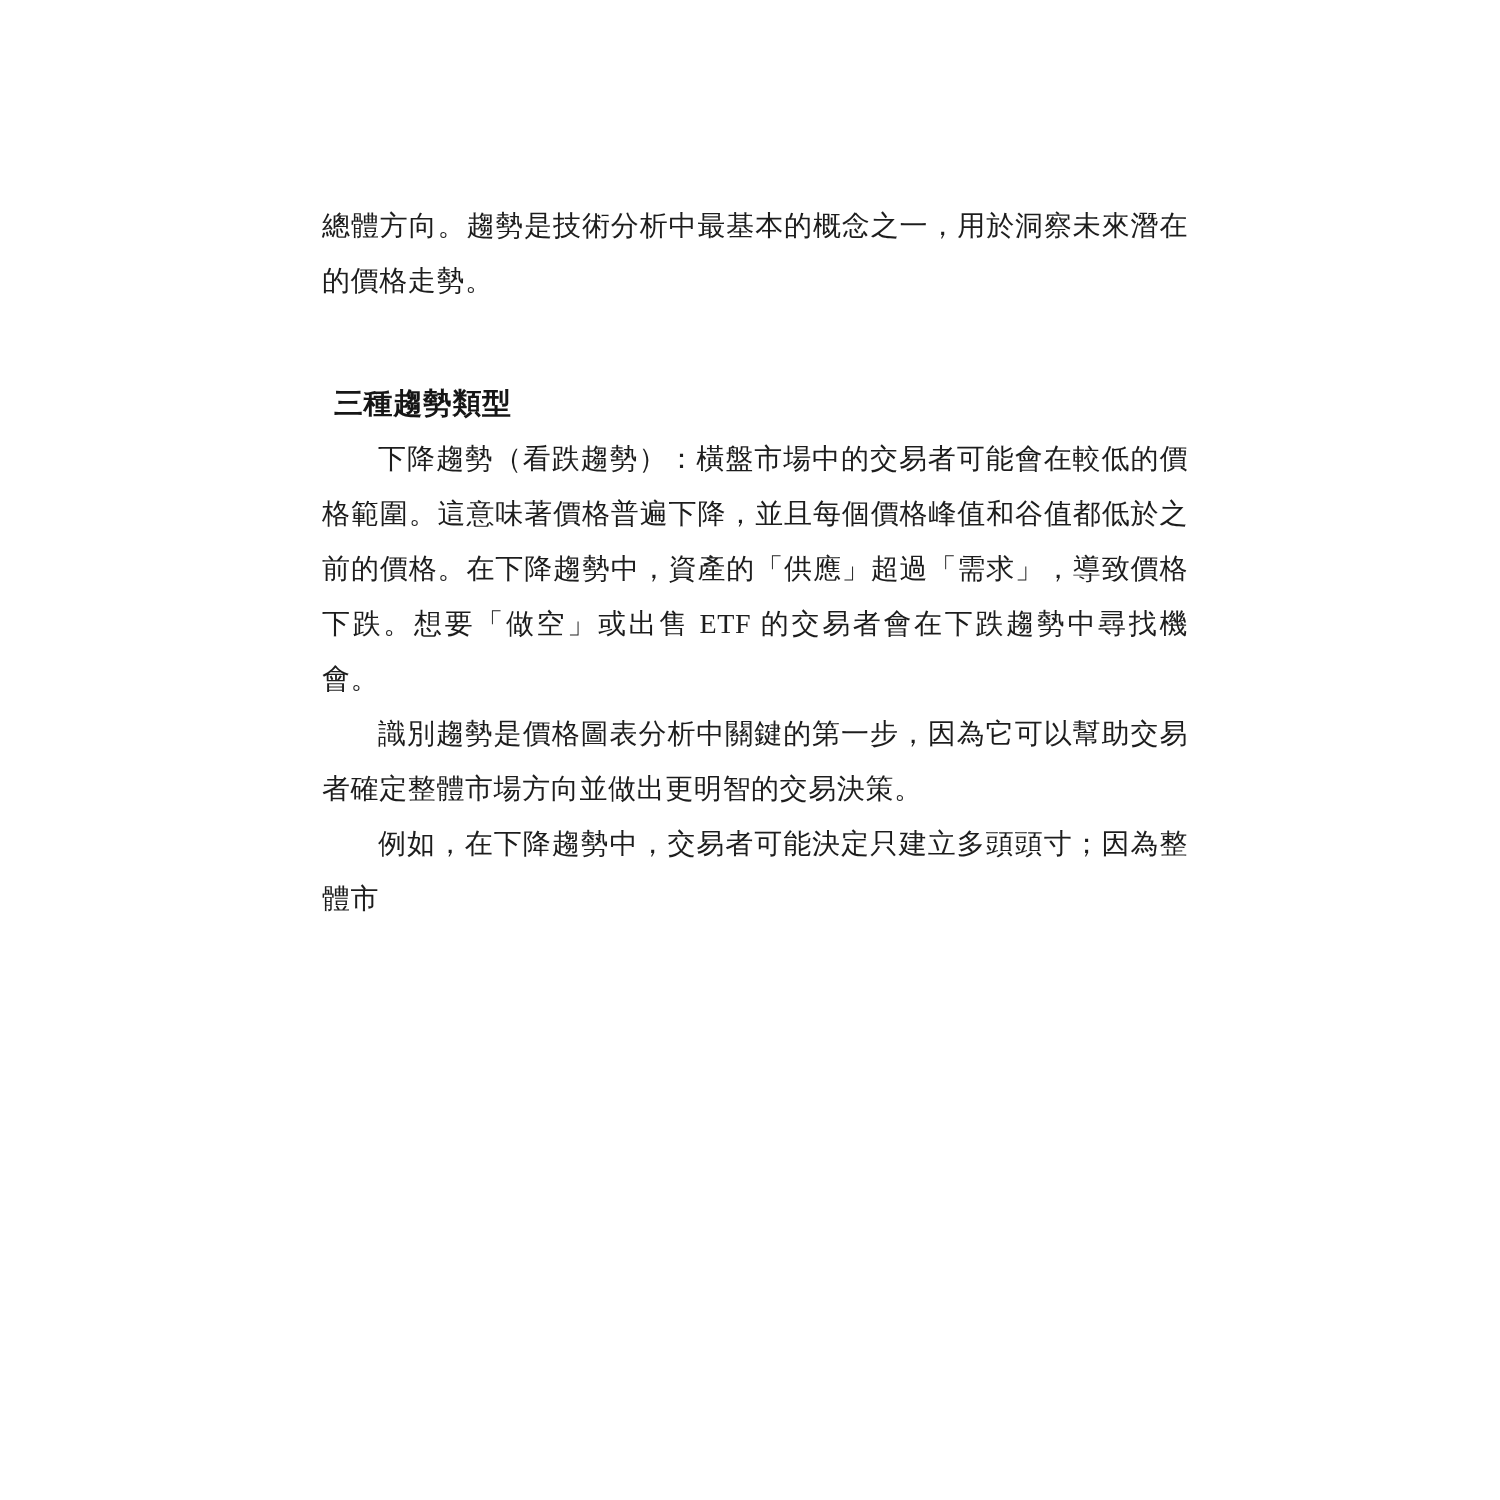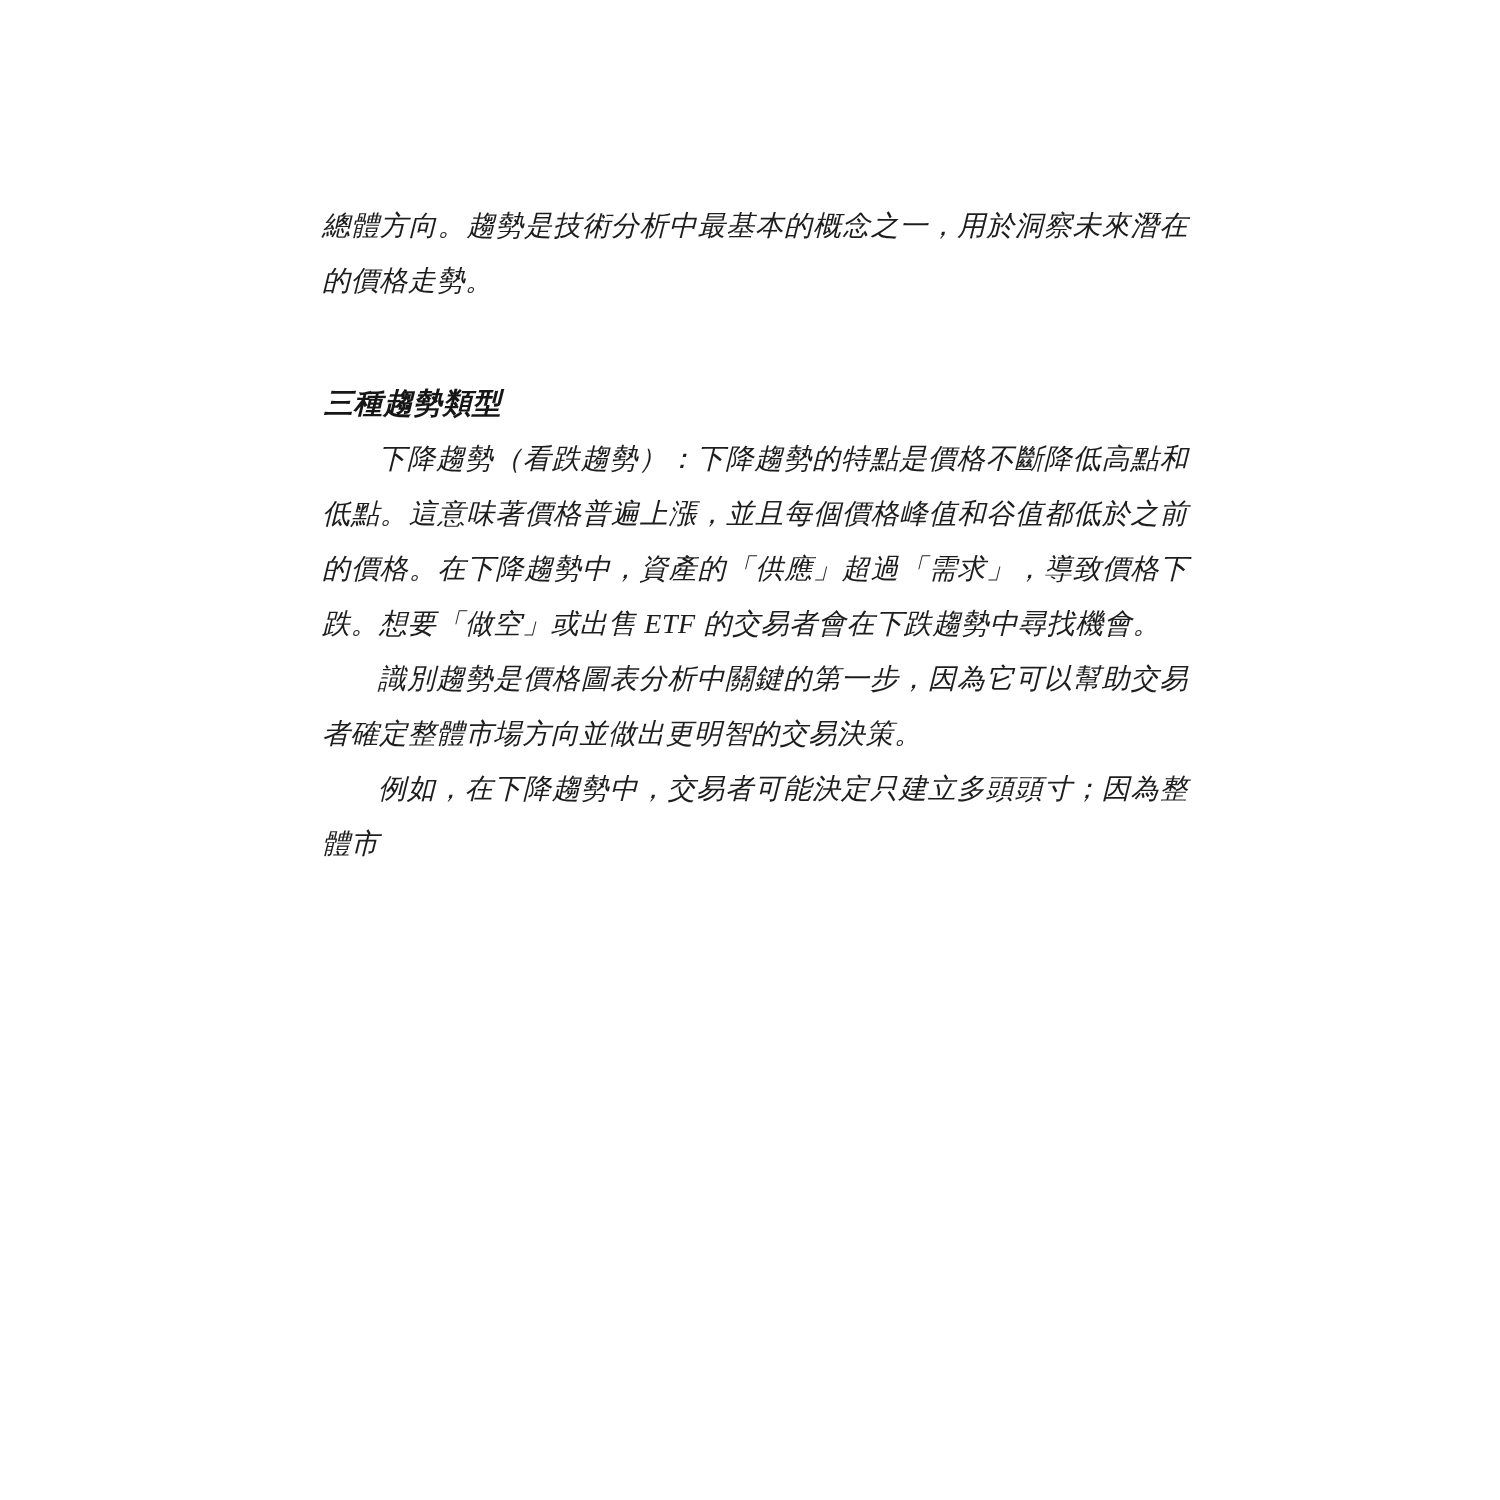--- a/index.html
+++ b/index.html
@@ -6,21 +6,20 @@
     margin: 0;
     padding: 0;
     background: #ffffff;
   }
   .page {
     position: relative;
     width: 1500px;
     height: 1057px;
     background: #ffffff;
     overflow: hidden;
-    font-style: italic;
   }
   .content {
     position: absolute;
     left: 322px;
     top: 198px;
     width: 866px;
     font-family: "Liberation Serif", "DejaVu Serif", serif;
     font-size: 28px;
     line-height: 55px;
     letter-spacing: 0.6px;
@@ -30,39 +29,39 @@
   .para {
     margin: 0;
   }
   .para.indent {
     text-indent: 2em;
   }
   .heading {
     font-size: 29px;
     font-weight: bold;
     line-height: 55px;
-    margin: 68px 0 0 2px;
+    margin: 68px 0 0 12px;
     text-align: left;
     color: #161616;
   }
   .page-number {
     position: absolute;
     left: 323px;
     top: 1385px;
     font-family: "Liberation Serif", "DejaVu Serif", serif;
     font-size: 37px;
     line-height: 40px;
     color: #1d1d1d;
   }
 </style>
 </head>
 <body>
 
 <div class="page">
   <div class="content">
     <p class="para no-indent">總體方向。趨勢是技術分析中最基本的概念之一，用於洞察未來潛在的價格走勢。</p>
     <h2 class="heading">三種趨勢類型</h2>
-    <p class="para indent">下降趨勢（看跌趨勢）：下降趨勢的特點是價格不斷降低高點和低點。這意味著價格普遍上漲，並且每個價格峰值和谷值都低於之前的價格。在下降趨勢中，資產的「供應」超過「需求」，導致價格下跌。想要「做空」或出售 ETF 的交易者會在下跌趨勢中尋找機會。</p>
+    <p class="para indent">下降趨勢（看跌趨勢）：橫盤市場中的交易者可能會在較低的價格範圍。這意味著價格普遍下降，並且每個價格峰值和谷值都低於之前的價格。在下降趨勢中，資產的「供應」超過「需求」，導致價格下跌。想要「做空」或出售 ETF 的交易者會在下跌趨勢中尋找機會。</p>
     <p class="para indent">識別趨勢是價格圖表分析中關鍵的第一步，因為它可以幫助交易者確定整體市場方向並做出更明智的交易決策。</p>
     <p class="para indent">例如，在下降趨勢中，交易者可能決定只建立多頭頭寸；因為整體市</p>
   </div>
   <div class="page-number">14</div>
 </div>
 
 </body></html>

